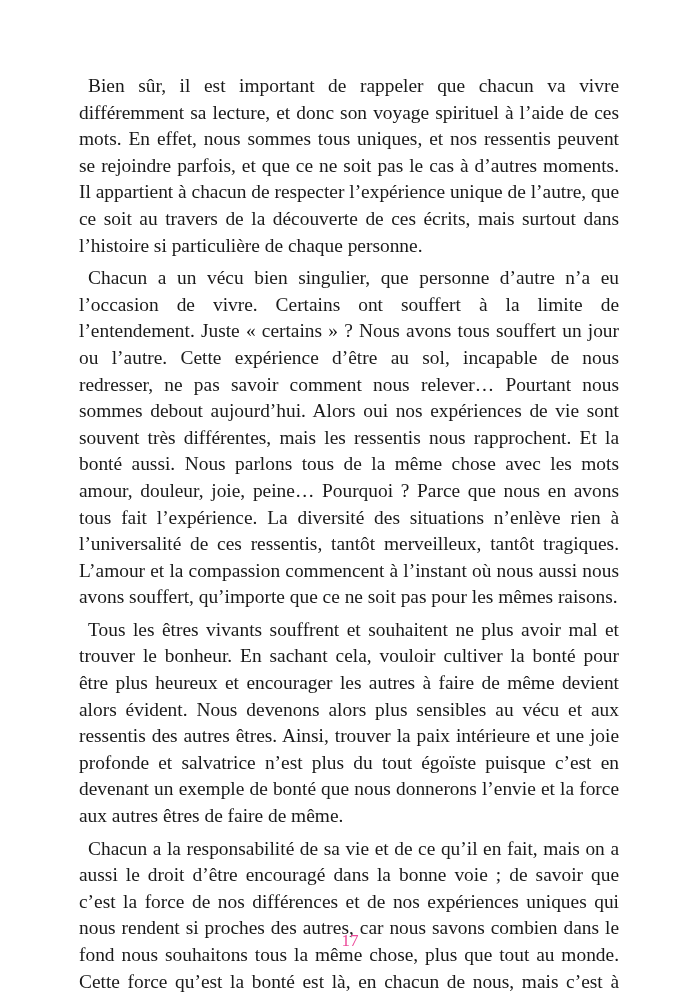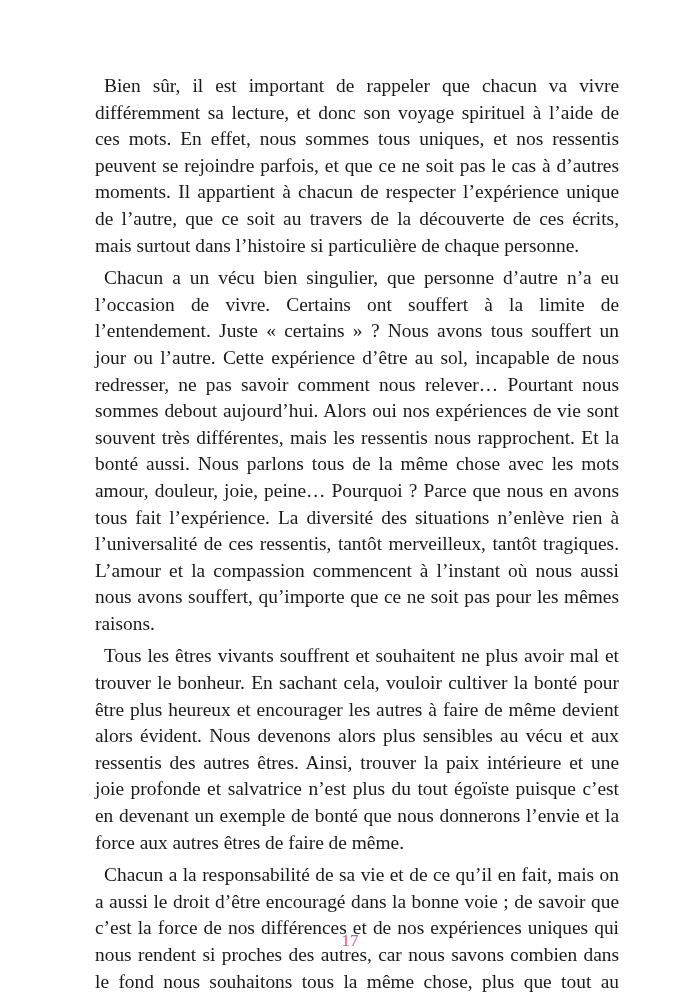--- a/index.html
+++ b/index.html
@@ -13,21 +13,21 @@
       font-size: 19.4px;
       line-height: 26.6px;
       color: #1a1a1a;
     }
     .section-title {
       font-style: italic;
       margin: 0 0 0 9px;
       padding: 0;
     }
     .para {
-      margin: 0 0 6px 16px;
+      margin: 0 0 6px 0;
       text-indent: 9px;
       text-align: justify;
       hyphens: manual;
     }
     .page-number {
       position: absolute;
       left: 0;
       width: 700px;
       top: 931px;
       text-align: center;

